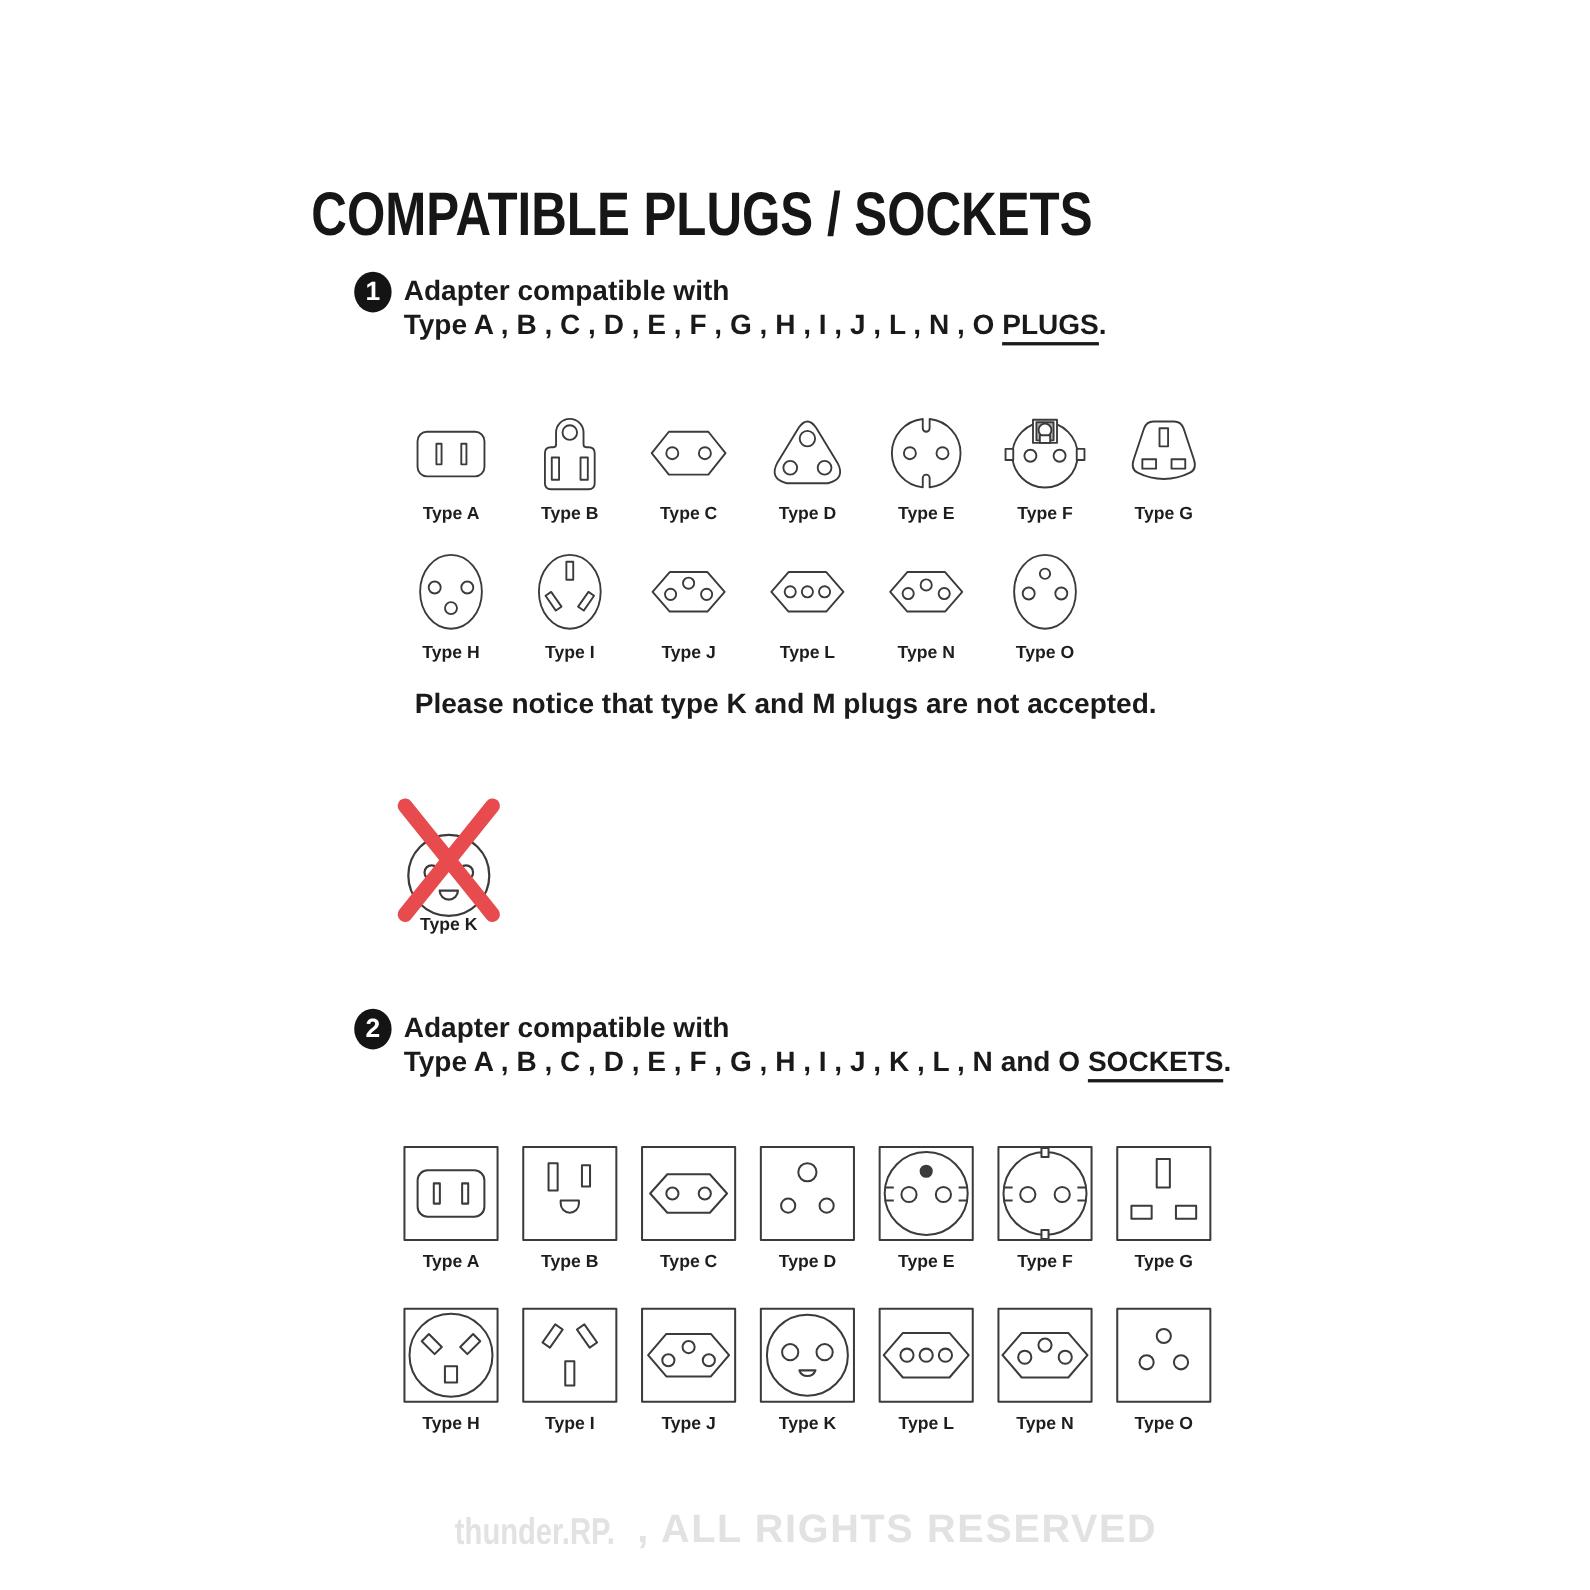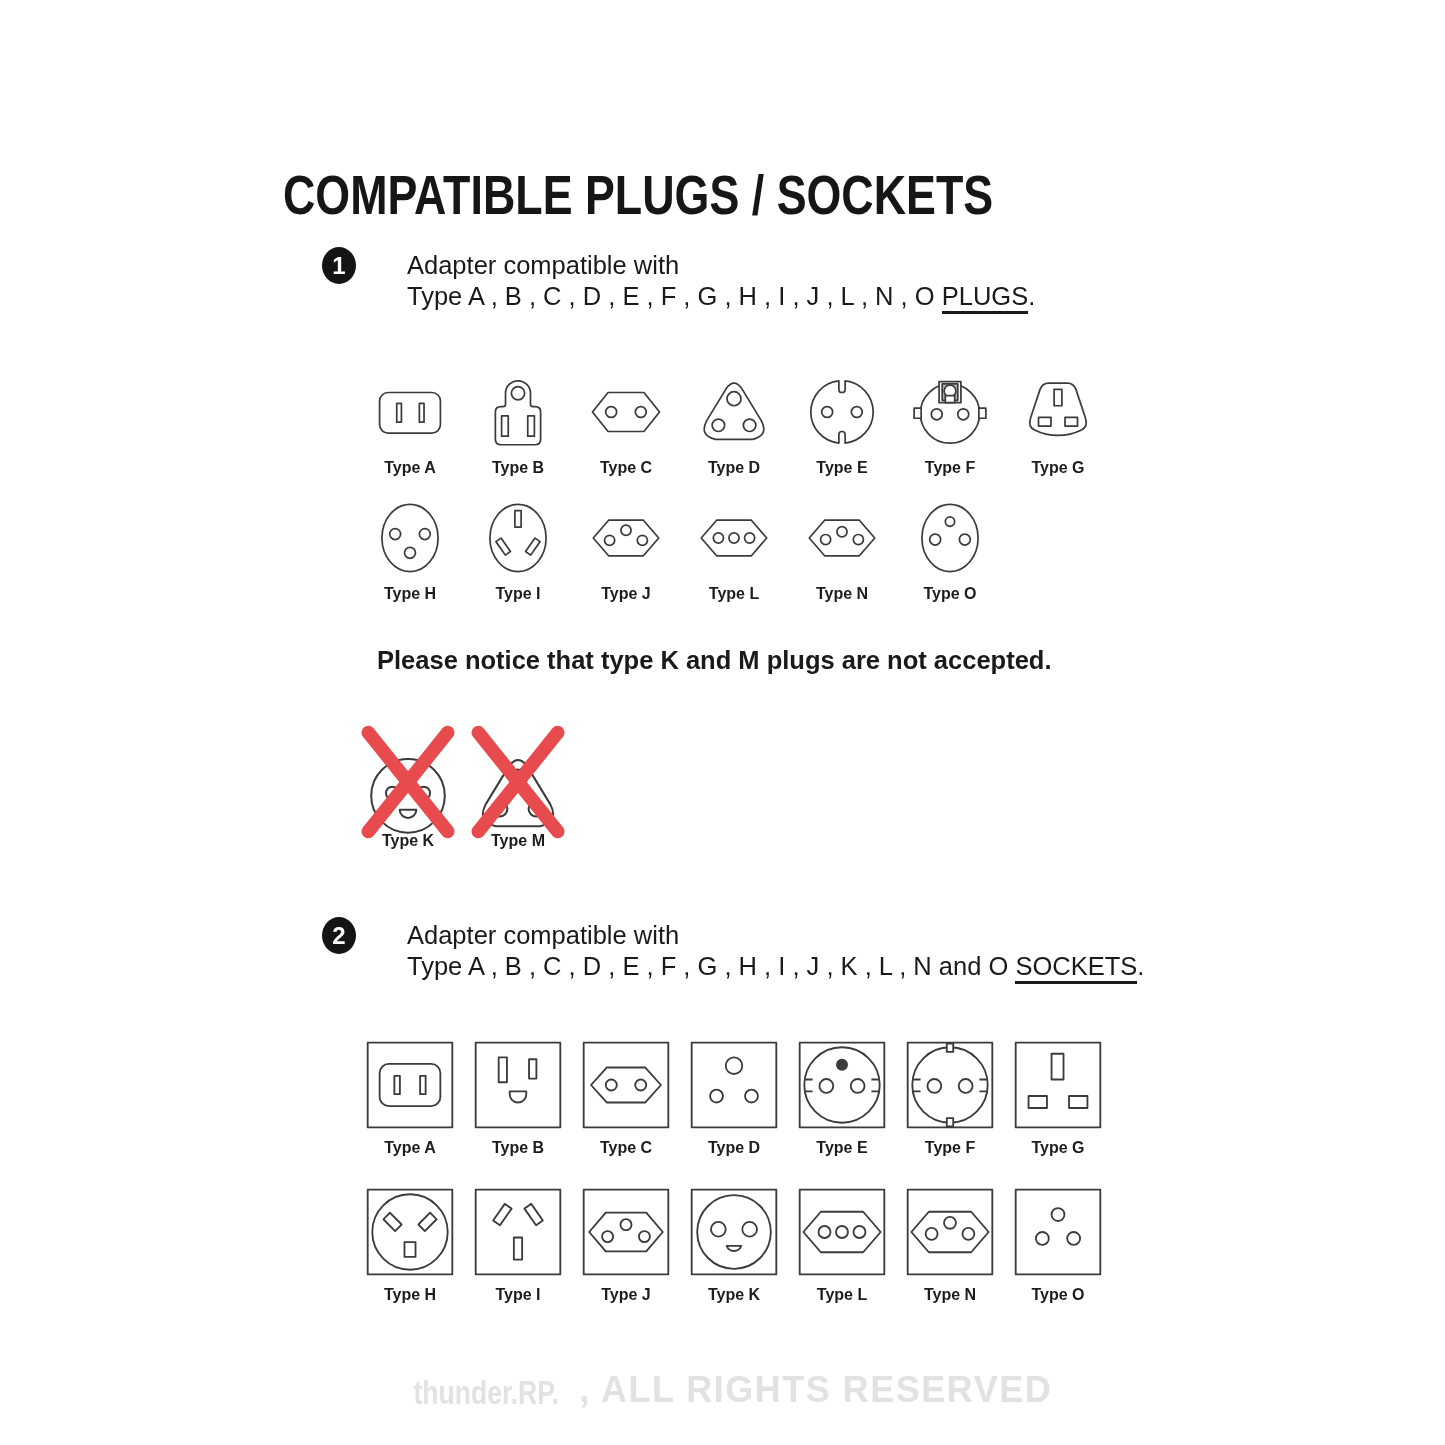--- a/index.html
+++ b/index.html
@@ -20,35 +20,35 @@
     transform:scaleX(.80);transform-origin:left top;white-space:nowrap;
     color:#161616;
   }
   .section{position:absolute;display:flex;gap:11px;align-items:flex-start;}
   .section-1{left:322px;top:247px;}
   .section-2{left:322px;top:917px;}
   .bullet{
     flex:0 0 auto;width:34px;height:37px;background:#141414;border-radius:50%;
     color:#fff;font-weight:bold;font-size:24px;display:flex;align-items:center;justify-content:center;
   }
-  .heading{font-size:25.5px;font-weight:normal;line-height:31px;padding-top:3px;white-space:nowrap;margin-left:40px;}
+  .heading{font-size:25.5px;font-weight:bold;line-height:31px;padding-top:3px;white-space:nowrap;}
   .u{border-bottom:3px solid currentColor;padding-bottom:1px;}
   .grid{position:absolute;display:grid;grid-template-columns:repeat(7,108px);}
   .plugs-1{left:356px;top:373px;}
   .plugs-2{left:356px;top:499px;}
   .sockets-1{left:356px;top:1039px;}
   .sockets-2{left:356px;top:1186px;}
   .cell{display:flex;flex-direction:column;align-items:center;}
   .iconbox{height:78px;display:flex;align-items:center;justify-content:center;}
   .sockets-1 .iconbox,.sockets-2 .iconbox{height:92px;}
   .lbl{font-size:16px;font-weight:bold;margin-top:8px;white-space:nowrap;color:#1d1d1d;}
   svg.icon-svg{color:var(--icon-stroke);display:block;}
   .plug-svg{width:78px;height:78px;}
   .socket-svg{width:92px;height:92px;}
-  .notice{position:absolute;left:377px;top:646px;font-size:25.5px;font-weight:bold;white-space:nowrap;}
+  .notice{position:absolute;left:377px;top:626px;font-size:25.5px;font-weight:bold;white-space:nowrap;}
   .banned{position:absolute;left:353px;top:720px;display:flex;}
   .banned .cell{width:110px;}
   .banned .iconbox{height:124px;position:relative;align-items:flex-end;padding-bottom:4px;}
   .banned .plug-svg{width:92px;height:92px;}
   .cross-svg{position:absolute;left:50%;top:0;transform:translateX(-50%);width:104px;height:124px;color:var(--cross-red);}
   .banned .lbl{margin-top:-12px;position:relative;z-index:2;}
   .footer{
     position:absolute;left:0;top:1369px;width:100%;text-align:center;
     color:var(--footer-gray);white-space:nowrap;
   }
@@ -489,31 +489,20 @@
         <svg class="icon-svg plug-svg">
           <use href="#plug-k"></use>
         </svg>
         <svg class="cross-svg" viewBox="0 0 104 128">
           <use href="#cross-x"></use>
         </svg>
       </div>
       <div class="lbl">Type K</div>
     </div>
 
-    <div class="cell">
-      <div class="iconbox">
-        <svg class="icon-svg plug-svg">
-          <use href="#plug-m"></use>
-        </svg>
-        <svg class="cross-svg" viewBox="0 0 104 128">
-          <use href="#cross-x"></use>
-        </svg>
-      </div>
-      <div class="lbl">Type M</div>
-    </div>
   </div>
 
 <div class="section section-2">
   <div class="bullet">2</div>
   <div class="heading">
     <div>Adapter compatible with</div>
     <div><span>Type A , B , C , D , E , F , G , H , I , J , K , L , N and O </span><span class="u">SOCKETS</span><span>.</span></div>
   </div>
 </div>
 

